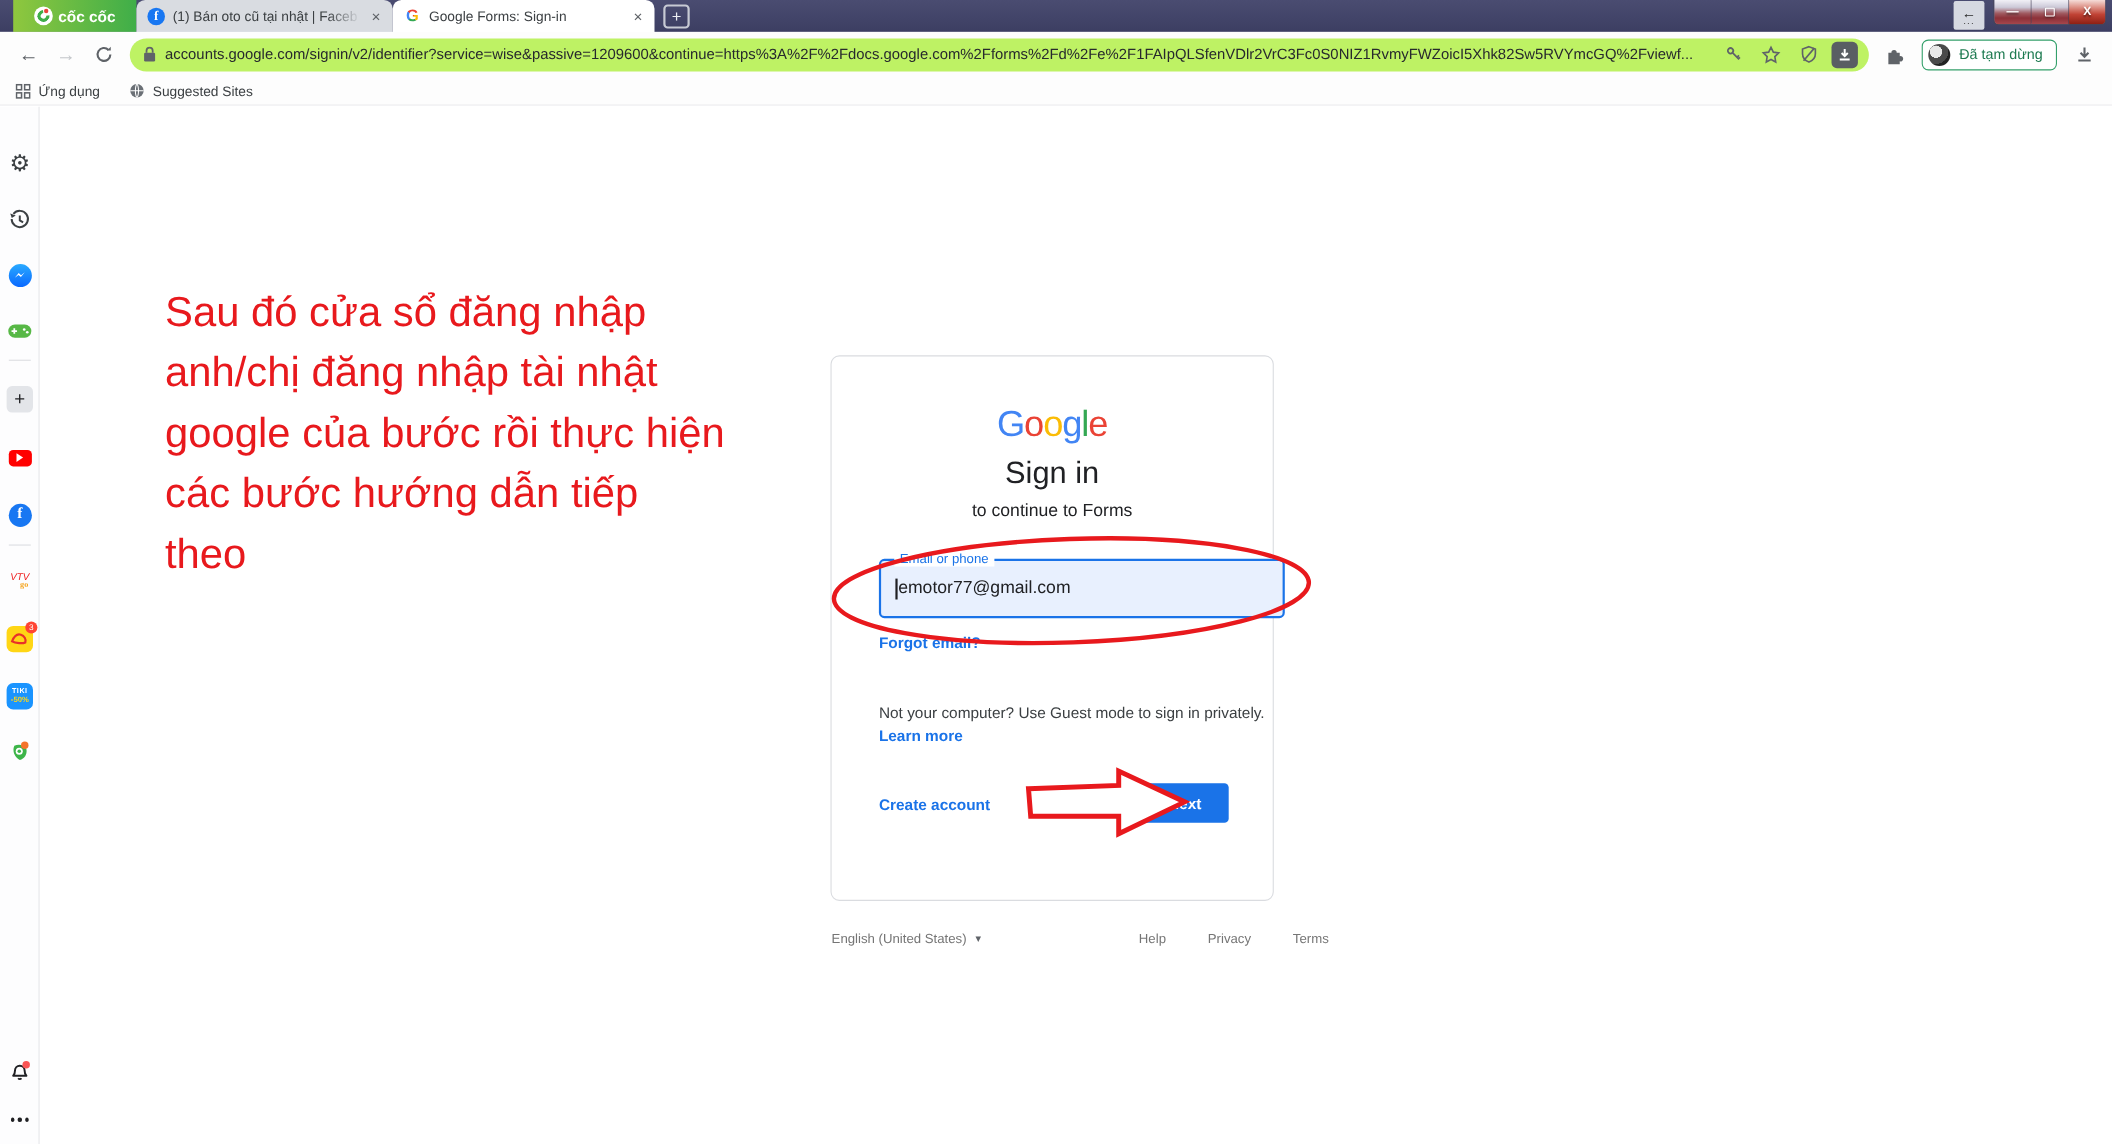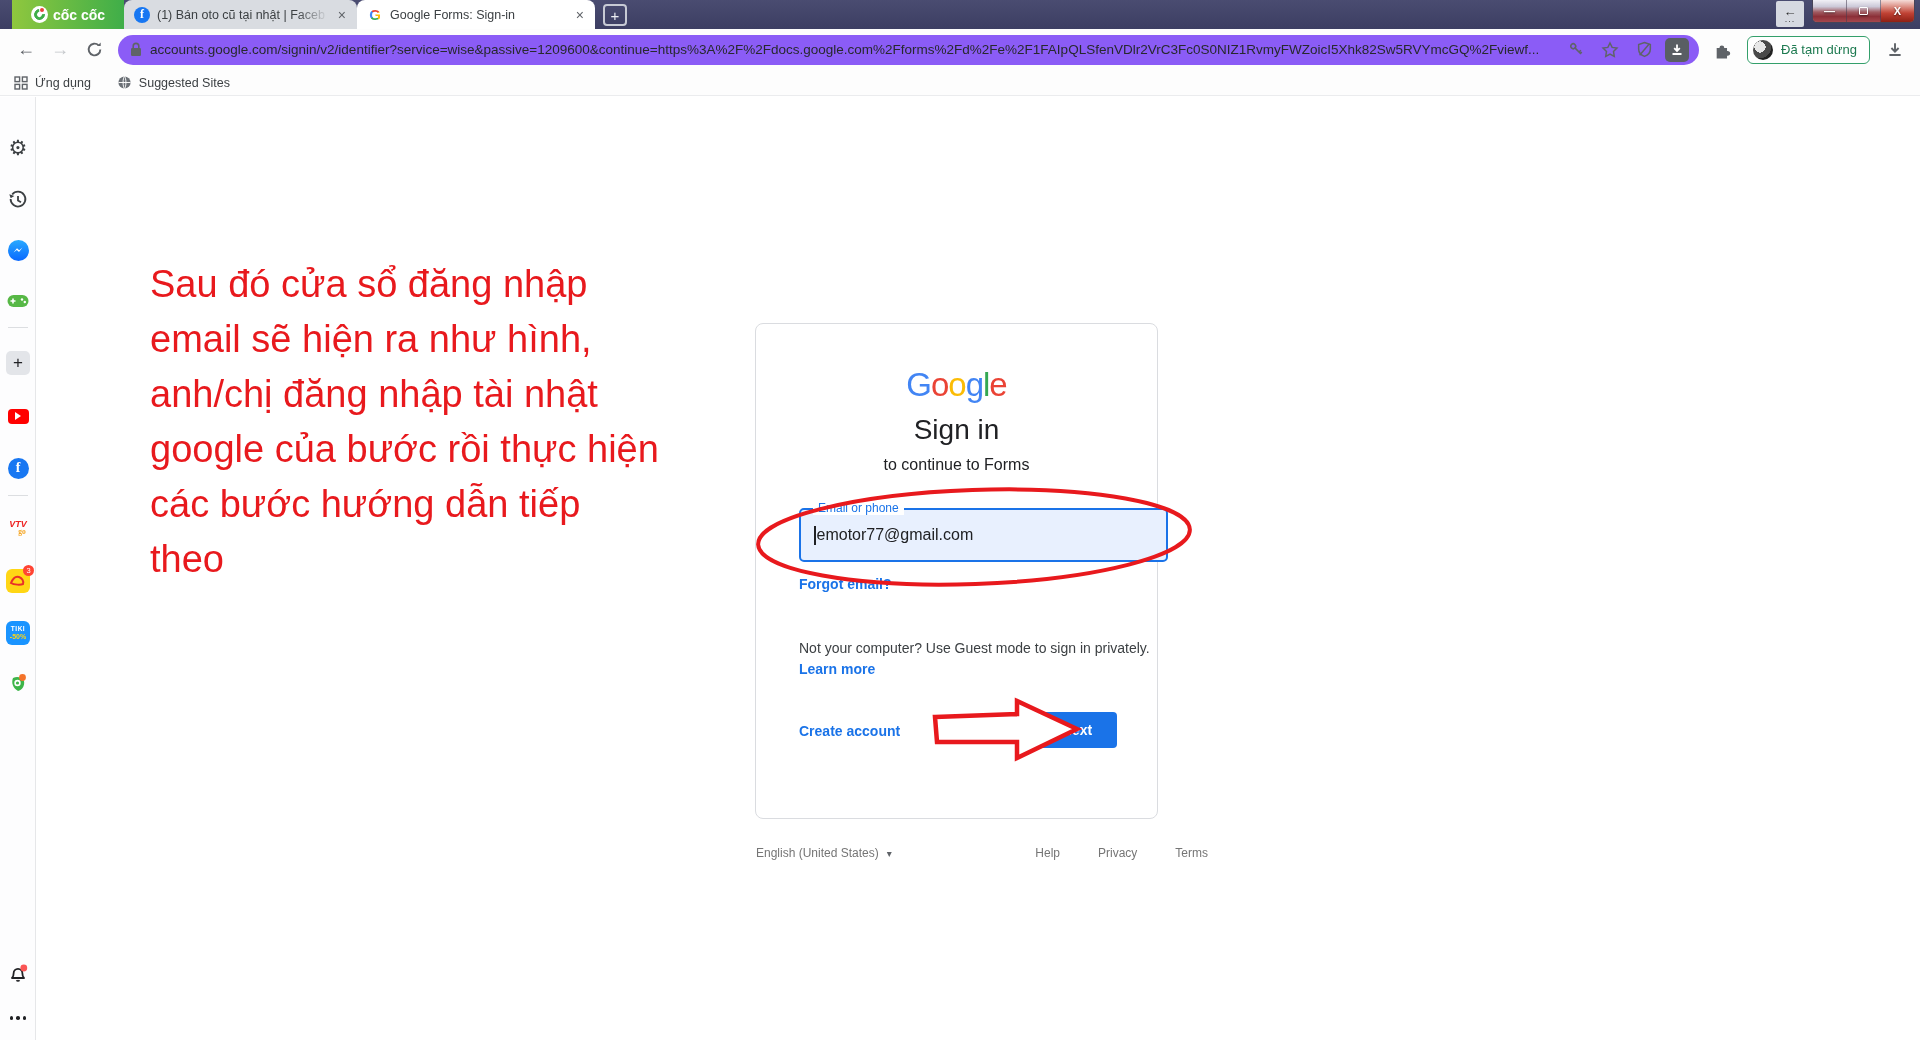--- a/index.html
+++ b/index.html
@@ -47,21 +47,21 @@
     background:linear-gradient(180deg,#f5dcd8 0%,#dd9186 30%,#c04234 60%,#8e1f14 100%); }
   .max-glyph { width:9px; height:8px; border:1.5px solid #fff; border-radius:1px;
     box-shadow:0 1px 2px rgba(0,0,0,.5); }
 
   
   .toolbar { position:absolute; top:29px; left:0; right:0; height:41px; background:#fdfdfd;
     display:flex; align-items:center; padding:0 12px; gap:6px; }
   .nav-ico { width:28px; height:28px; display:flex; align-items:center; justify-content:center;
     font-size:18px; color:#5f6368; border-radius:50%; }
   .nav-ico.disabled { color:#c4c7cb; }
-  .omnibox { flex:1; height:30px; background:#8b5cf6; border-radius:15px; display:flex; align-items:center;
+  .omnibox { flex:1; height:30px; background:#bef264; border-radius:15px; display:flex; align-items:center;
     padding:0 10px 0 12px; gap:8px; min-width:0; margin:0 4px; }
   .url-text { font-size:13.5px; color:#27292d; white-space:nowrap; overflow:hidden; text-overflow:ellipsis; flex:1; }
   .box-ico { width:26px; height:26px; flex:none; display:flex; align-items:center; justify-content:center; border-radius:4px; }
   .dl-square { width:24px; height:24px; background:#595e63; border-radius:5px; display:flex;
     align-items:center; justify-content:center; }
   .pause-btn { height:28px; border:1.5px solid #34a06b; border-radius:6px; background:#fff;
     display:flex; align-items:center; gap:8px; padding:0 12px 0 5px; margin:0 6px; }
   .pause-avatar { width:20px; height:20px; border-radius:50%;
     background:radial-gradient(circle at 35% 35%,#e8e8e8 0 30%,#4a4a4a 31% 60%,#222 61% 100%); }
   .pause-label { font-size:13px; color:#1d7a50; }
@@ -81,21 +81,21 @@
   .gear-glyph { font-size:21px; color:#3c4043; font-family:"DejaVu Sans",sans-serif; line-height:1; }
   .msgr { width:21px; height:21px; border-radius:50%; background:linear-gradient(180deg,#29aaff,#0a68ff);
     display:flex; align-items:center; justify-content:center; }
   .plusbox { position:absolute; left:6px; width:24px; height:24px; background:#e3e5e9; border-radius:5px;
     display:flex; align-items:center; justify-content:center; font-size:17px; color:#202124; }
   .yt { width:21px; height:15px; background:#f00; border-radius:4px; display:flex; align-items:center; justify-content:center; }
   .yt-tri { width:0; height:0; border-left:6px solid #fff; border-top:4px solid transparent; border-bottom:4px solid transparent; }
   .fb-circ { width:21px; height:21px; border-radius:50%; background:#1877f2; color:#fff; font-weight:bold;
     font-size:14px; display:flex; align-items:center; justify-content:center; font-family:"Liberation Serif",serif; }
   .vtv { display:flex; flex-direction:column; align-items:center; line-height:1; }
-  .vtv-main { font-size:9px; font-weight:bold; font-style:italic; color:#e22; }
+  .vtv-main { font-size:9px; font-weight:normal; font-style:italic; color:#e22; }
   .vtv-go { font-size:7.5px; font-weight:bold; color:#f5a623; margin:-1px 0 0 8px;font-family:Liberation Serif, serif; }
   .gunny { position:absolute; left:6px; width:24px; height:24px; background:#ffd615; border-radius:6px; }
   .gunny svg { position:absolute; inset:3px; }
   .badge { position:absolute; top:-4px; right:-4px; min-width:11px; height:11px; background:#f43;
     border-radius:6px; color:#fff; font-size:7.5px; display:flex; align-items:center; justify-content:center; padding:0 2px; }
   .tiki { position:absolute; left:6px; width:24px; height:24px; background:#1a94ff; border-radius:6px;
     display:flex; flex-direction:column; align-items:center; justify-content:center; line-height:1; }
   .tiki-1 { color:#fff; font-weight:bold; font-size:6.5px; letter-spacing:.5px; }
   .tiki-2 { color:#ffd615; font-weight:bold; font-size:7px; margin-top:1px; }
   .dots3 { display:flex; gap:3px; }
@@ -352,21 +352,20 @@
       </div>
       <div class="gf-links">
         <span>Help</span>
         <span>Privacy</span>
         <span>Terms</span>
       </div>
     </div>
 
     <div class="anno-text" id="annoText" style="color: rgb(232, 25, 29);">
         <div>Sau đó cửa sổ đăng nhập</div>
-        <div>email sẽ hiện ra như hình,</div>
         <div>anh/chị đăng nhập tài nhật</div>
         <div>google của bước rồi thực hiện</div>
         <div>các bước hướng dẫn tiếp</div>
         <div>theo</div>
       </div>
 
     <svg class="overlay-svg" style="left:748px; top:388px;" width="452" height="106">
       <ellipse cx="226" cy="52" rx="216" ry="47" fill="none" stroke="#e8191d" stroke-width="4" transform="rotate(-2 226 52)"></ellipse>
     </svg>
 

